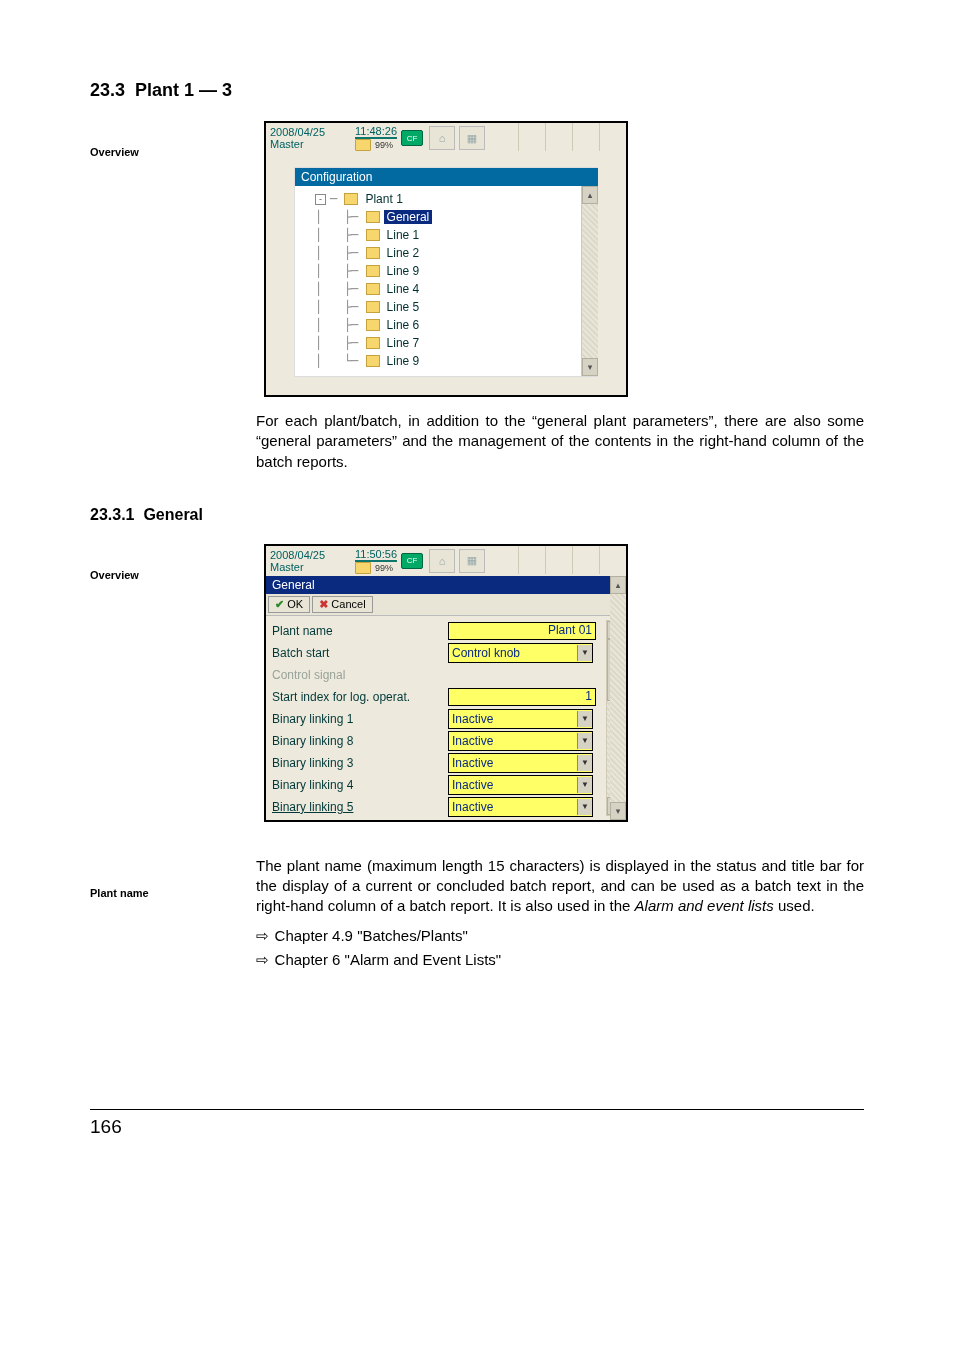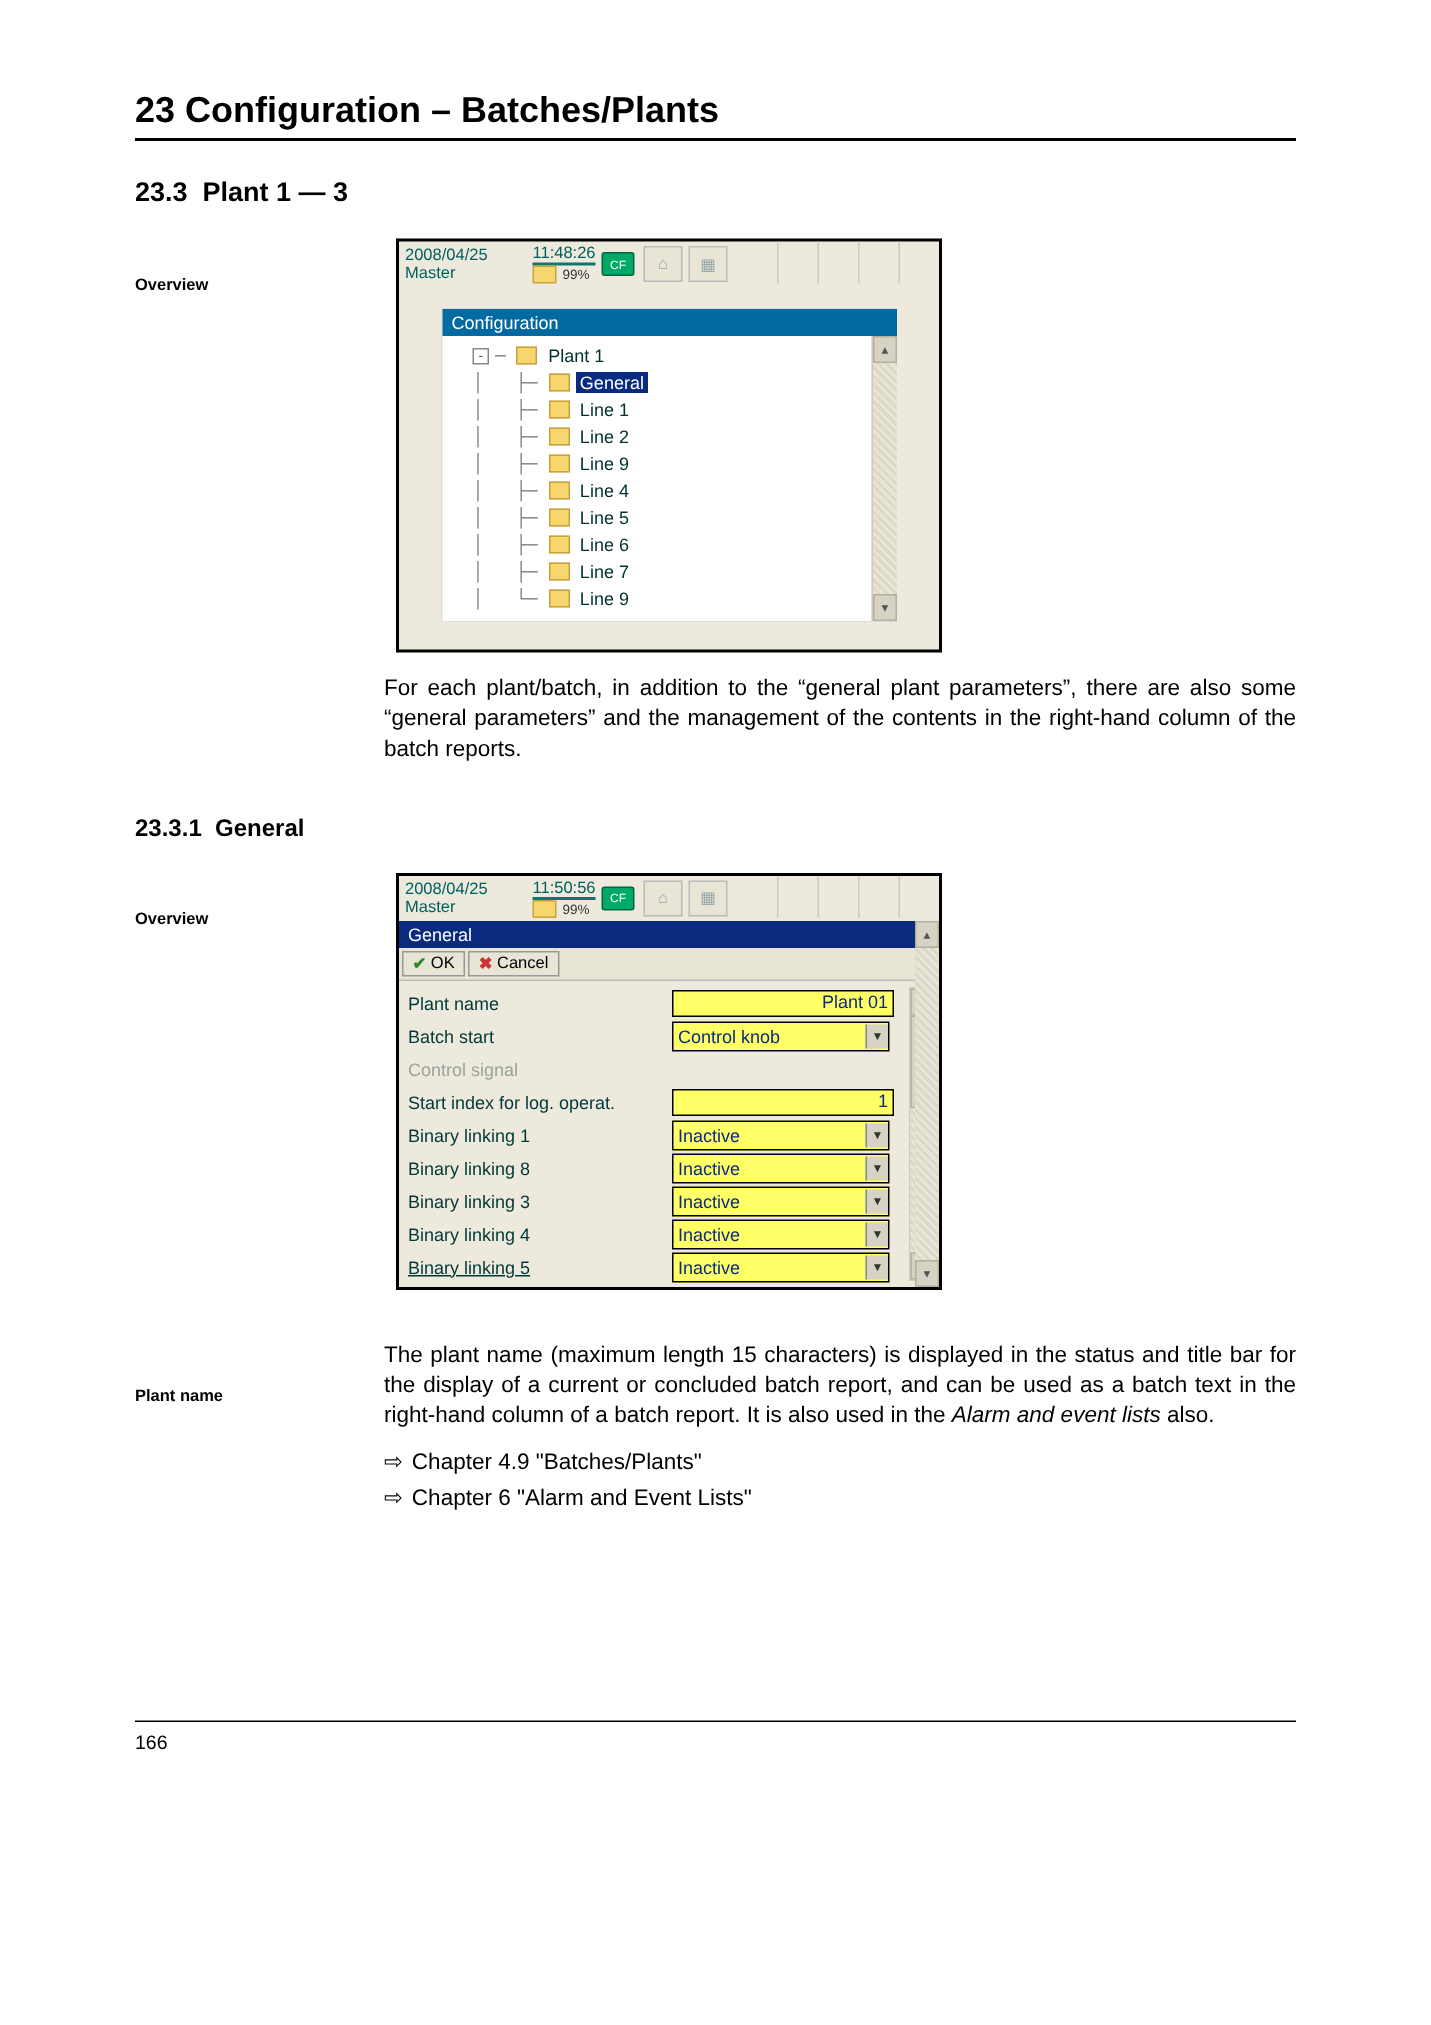--- a/index.html
+++ b/index.html
@@ -53,29 +53,28 @@
 .flabel.disabled { color: #9aa39a; }
 .ffield { flex: 1; }
 .txt-in { width: 140px; height: 16px; background: #ffff66; border: 1px solid #000; color: #0a2a80; padding: 0 3px; font-size: 12px; text-align: right; }
 .sel-in { width: 140px; height: 18px; background: #ffff66; border: 1px solid #000; color: #0a2a80; font-size: 12px; display: inline-flex; align-items: center; justify-content: space-between; padding-left: 3px; }
 .sel-caret { width: 14px; height: 16px; background: #d6d2c4; border-left: 1px solid #888; display: inline-flex; align-items: center; justify-content: center; font-size: 8px; color: #333; }
 .last-row .flabel { text-decoration: underline; text-decoration-color: #003838; }
 .inner-scroll { position: absolute; right: 4px; top: 4px; bottom: 4px; width: 14px; background: #e6e2d4; border: 1px solid #cfcab8; display: flex; flex-direction: column; }
 .inner-scroll .thumb { background: #d6d2c4; border: 1px solid #b4b09e; height: 60px; }
 .outer-scroll { position: absolute; right: 0; top: 0; bottom: 0; width: 16px; display: flex; flex-direction: column; }
 
-.footer-rule { border-top: 1px solid #000; margin-top: 140px; padding-top: 6px; font-size: 13px; }
+.footer-rule { border-top: 1px solid #000; margin-top: 140px; padding-top: 6px; font-size: 19px; }
 
 em { font-style: italic; }
 </style>
 </head>
 <body>
 <div class="page-wrap">
 
-<div class="chapter-title">23 Configuration – Batches/Plants</div>
 
 <div class="section-title">
   <span>23.3</span>&nbsp;&nbsp;<span>Plant 1 — 3</span>
 </div>
 
 <div class="two-col">
   <div class="margin-label">Overview</div>
   <div>
     <div class="device">
       <div class="dev-top">
@@ -291,21 +290,21 @@
         <div class="scroll-btn">▾</div>
       </div>
     </div>
   </div>
 </div>
 
 <div class="two-col" style="margin-top:26px;">
   <div class="margin-label">Plant name</div>
   <div>
     <div class="body-text" style="margin-top:0;">
-      <span>The plant name (maximum length 15 characters) is displayed in the status and title bar for the display of a current or concluded batch report, and can be used as a batch text in the right-hand column of a batch report. It is also used in the </span><em>Alarm and event lists</em><span> also.</span>
+      <span>The plant name (maximum length 15 characters) is displayed in the status and title bar for the display of a current or concluded batch report, and can be used as a batch text in the right-hand column of a batch report. It is also used in the </span><em>Alarm and event lists</em><span> used.</span>
     </div>
     <div class="ref-item"><span class="ref-arrow">⇨</span><span>Chapter 4.9 "Batches/Plants"</span></div>
     <div class="ref-item"><span class="ref-arrow">⇨</span><span>Chapter 6 "Alarm and Event Lists"</span></div>
   </div>
 </div>
 
 <div class="footer-rule">
   <span>166</span>
 </div>
 

